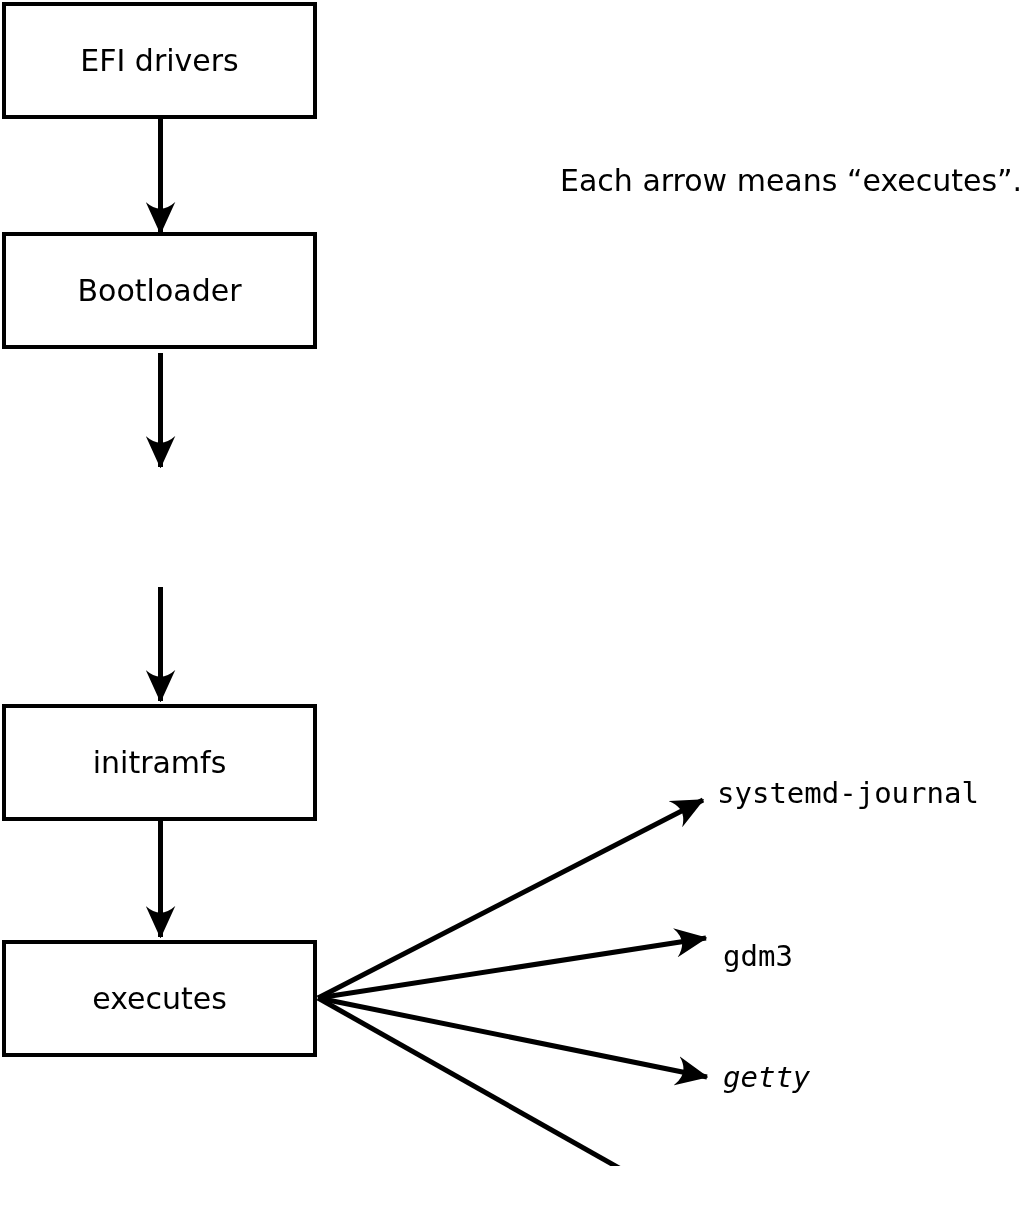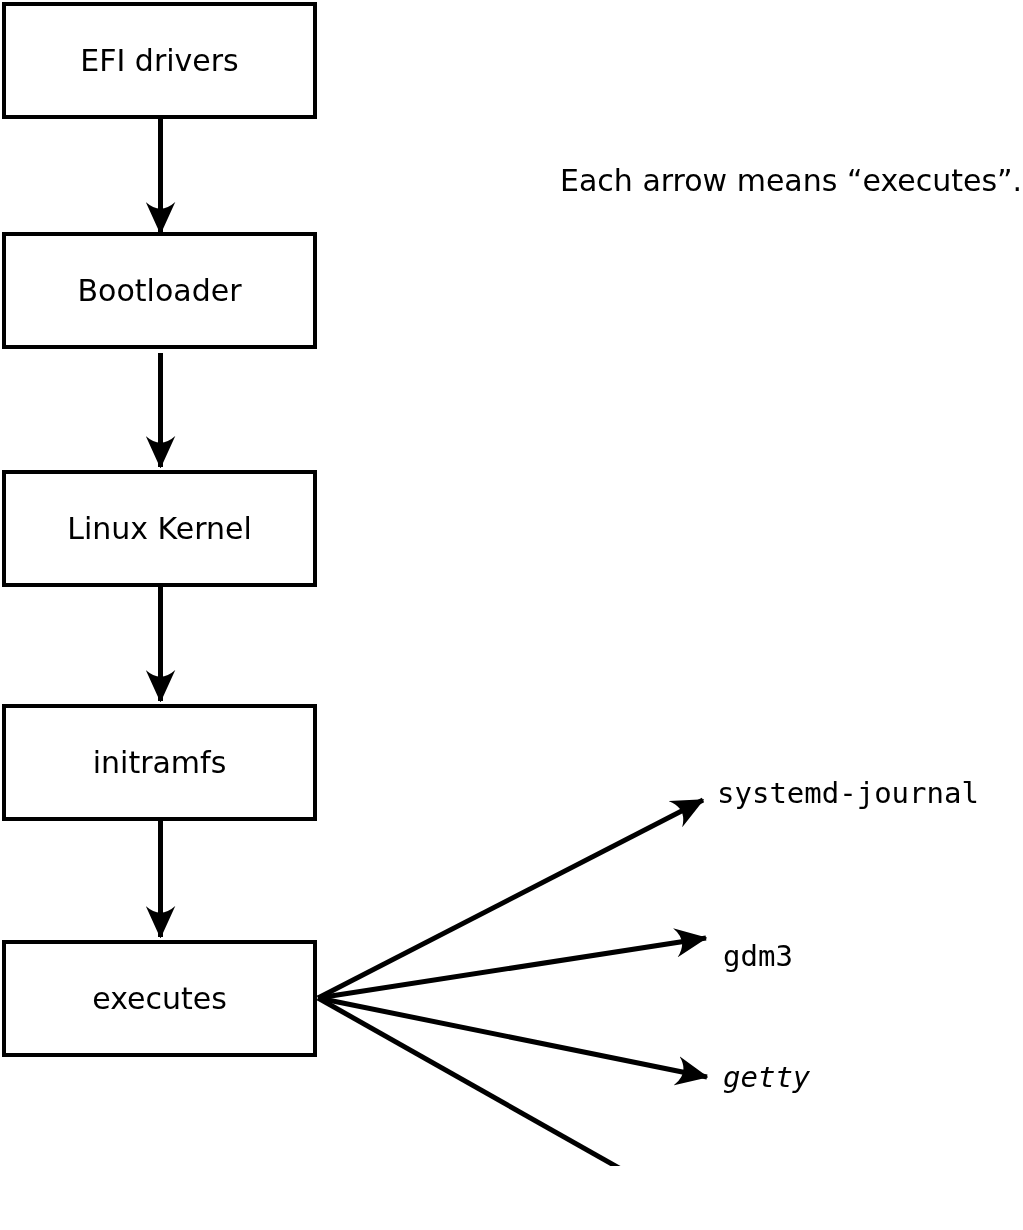--- a/index.html
+++ b/index.html
@@ -91,23 +91,20 @@
     <line x1="318" y1="998" x2="707" y2="1077" marker-end="url(#arrowhead)"></line>
     <line x1="318" y1="998" x2="704" y2="1216" marker-end="url(#arrowhead)"></line>
   </svg>
 
   <div class="node node-1">
     <span class="node-label">EFI drivers</span>
   </div>
   <div class="node node-2">
     <span class="node-label">Bootloader</span>
   </div>
-  <div class="node node-3">
-    <span class="node-label">Linux Kernel</span>
-  </div>
   <div class="node node-4">
     <span class="node-label">initramfs</span>
   </div>
   <div class="node node-5">
     <span class="node-label">executes</span>
   </div>
 
   <div class="proc-label proc-1">systemd-journal</div>
   <div class="proc-label proc-2">gdm3</div>
   <div class="proc-label proc-3">getty</div>

